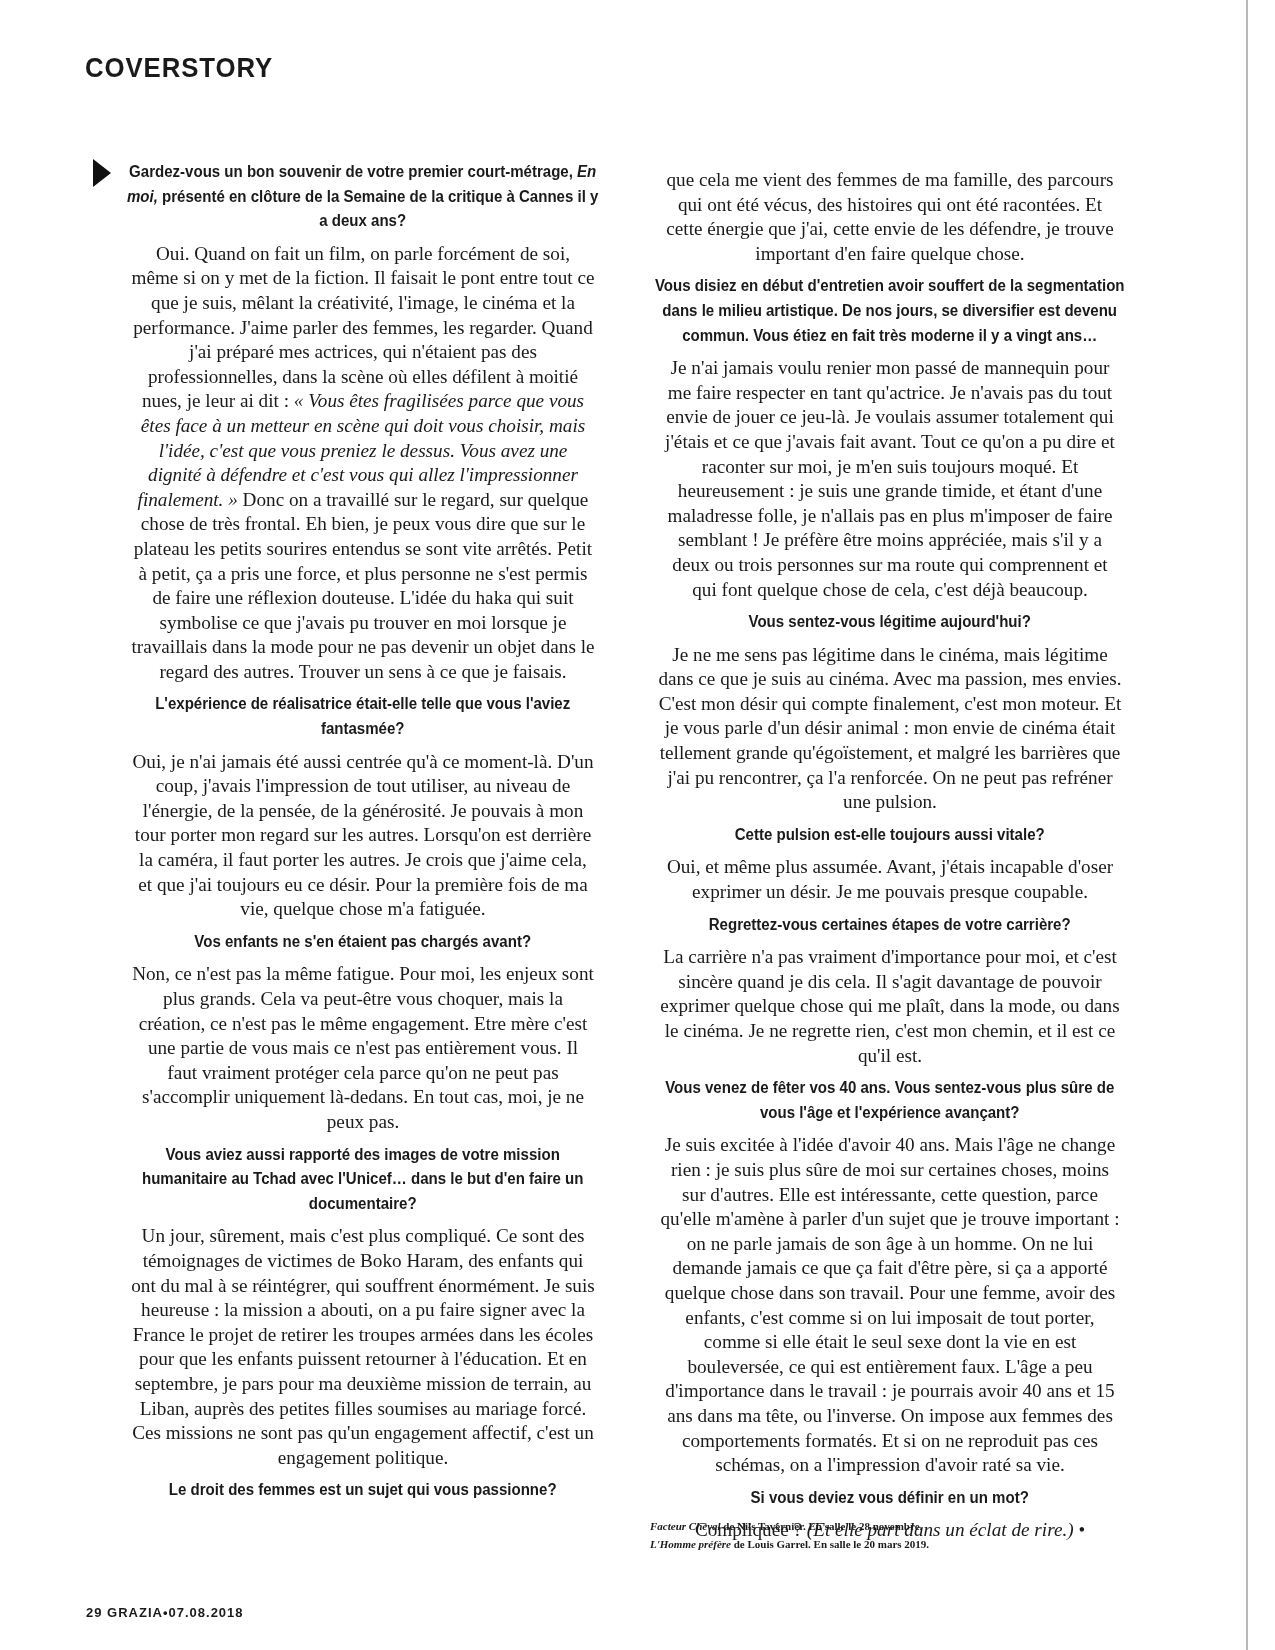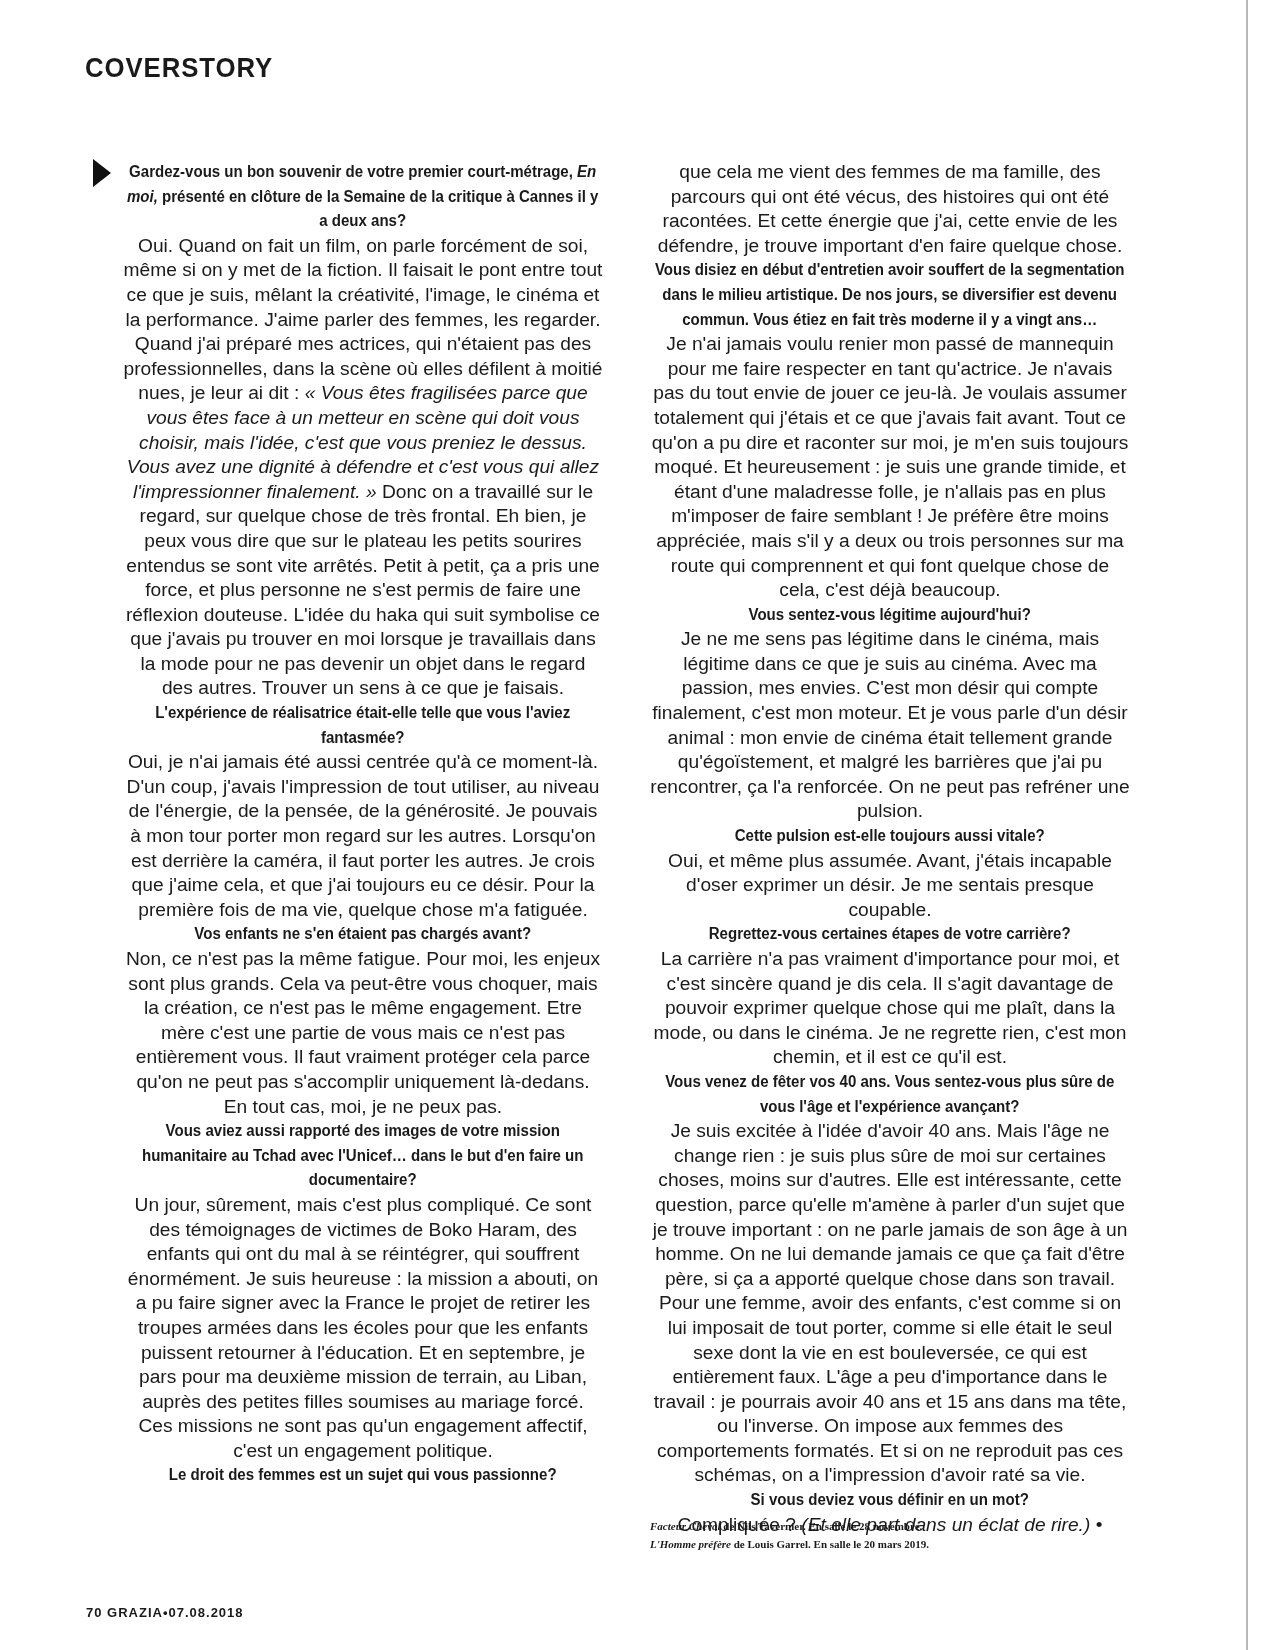--- a/index.html
+++ b/index.html
@@ -5,21 +5,21 @@
   html, body { margin:0; padding:0; background:#ffffff; }
   body { width:1275px; height:1650px; position:relative; overflow:hidden; color:#1a1a1a; }
   .rule { position:absolute; left:1246px; top:0; width:2px; height:1650px; background:#b8b8b8; }
   .section-label { position:absolute; left:85px; top:52px; font-family:"Liberation Sans", sans-serif; font-weight:700; font-size:28px; letter-spacing:1px; transform:scaleX(0.92); transform-origin:left; }
   .arrow { position:absolute; left:93px; top:159px; width:0; height:0; border-top:14px solid transparent; border-bottom:14px solid transparent; border-left:18px solid #111; }
   .col { position:absolute; top:160px; width:480px;text-align:center; }
   .col-left { left:123px; }
   .col-right { left:650px; }
   .q { font-family:"Liberation Sans", sans-serif; font-weight:700; font-size:16px; line-height:24.6px; margin:0; transform:scaleX(0.94); transform-origin:left; width:510px; }
   .q i { font-style:italic; }
-  .a { font-family:Liberation Sans, sans-serif; font-size:19.2px; line-height:24.6px; margin:0; }
+  .a { font-family:Liberation Serif, serif; font-size:19.2px; line-height:24.6px; margin:8px; }
   .a .it { font-style:italic; }
   .credits { position:absolute; left:650px; top:1517px; font-family:Liberation Serif, serif; font-weight:700; font-size:11px; line-height:18px; }
   .credits i { font-style:italic; }
   .footer { position:absolute; left:86px; top:1605px; font-family:"Liberation Sans", sans-serif; font-weight:700; font-size:13px; letter-spacing:1px; }
 </style>
 </head>
 <body>
 
 <div class="rule"></div>
 
@@ -39,30 +39,30 @@
   <p class="q">Le droit des femmes est un sujet qui vous passionne?</p>
 </div>
 
 <div class="col col-right">
   <p class="a">que cela me vient des femmes de ma famille, des parcours qui ont été vécus, des histoires qui ont été racontées. Et cette énergie que j'ai, cette envie de les défendre, je trouve important d'en faire quelque chose.</p>
   <p class="q">Vous disiez en début d'entretien avoir souffert de la segmentation dans le milieu artistique. De nos jours, se diversifier est devenu commun. Vous étiez en fait très moderne il y a vingt ans…</p>
   <p class="a">Je n'ai jamais voulu renier mon passé de mannequin pour me faire respecter en tant qu'actrice. Je n'avais pas du tout envie de jouer ce jeu-là. Je voulais assumer totalement qui j'étais et ce que j'avais fait avant. Tout ce qu'on a pu dire et raconter sur moi, je m'en suis toujours moqué. Et heureusement : je suis une grande timide, et étant d'une maladresse folle, je n'allais pas en plus m'imposer de faire semblant ! Je préfère être moins appréciée, mais s'il y a deux ou trois personnes sur ma route qui comprennent et qui font quelque chose de cela, c'est déjà beaucoup.</p>
   <p class="q">Vous sentez-vous légitime aujourd'hui?</p>
   <p class="a">Je ne me sens pas légitime dans le cinéma, mais légitime dans ce que je suis au cinéma. Avec ma passion, mes envies. C'est mon désir qui compte finalement, c'est mon moteur. Et je vous parle d'un désir animal : mon envie de cinéma était tellement grande qu'égoïstement, et malgré les barrières que j'ai pu rencontrer, ça l'a renforcée. On ne peut pas refréner une pulsion.</p>
   <p class="q">Cette pulsion est-elle toujours aussi vitale?</p>
-  <p class="a">Oui, et même plus assumée. Avant, j'étais incapable d'oser exprimer un désir. Je me sentais presque coupable.</p>
+  <p class="a">Oui, et même plus assumée. Avant, j'étais incapable d'oser exprimer un désir. Je me pouvais presque coupable.</p>
   <p class="q">Regrettez-vous certaines étapes de votre carrière?</p>
   <p class="a">La carrière n'a pas vraiment d'importance pour moi, et c'est sincère quand je dis cela. Il s'agit davantage de pouvoir exprimer quelque chose qui me plaît, dans la mode, ou dans le cinéma. Je ne regrette rien, c'est mon chemin, et il est ce qu'il est.</p>
   <p class="q">Vous venez de fêter vos 40 ans. Vous sentez-vous plus sûre de vous l'âge et l'expérience avançant?</p>
   <p class="a">Je suis excitée à l'idée d'avoir 40 ans. Mais l'âge ne change rien : je suis plus sûre de moi sur certaines choses, moins sur d'autres. Elle est intéressante, cette question, parce qu'elle m'amène à parler d'un sujet que je trouve important : on ne parle jamais de son âge à un homme. On ne lui demande jamais ce que ça fait d'être père, si ça a apporté quelque chose dans son travail. Pour une femme, avoir des enfants, c'est comme si on lui imposait de tout porter, comme si elle était le seul sexe dont la vie en est bouleversée, ce qui est entièrement faux. L'âge a peu d'importance dans le travail : je pourrais avoir 40 ans et 15 ans dans ma tête, ou l'inverse. On impose aux femmes des comportements formatés. Et si on ne reproduit pas ces schémas, on a l'impression d'avoir raté sa vie.</p>
   <p class="q">Si vous deviez vous définir en un mot?</p>
   <p class="a"><span>Compliquée ? </span><span class="it">(Et elle part dans un éclat de rire.)</span><span> •</span></p>
 </div>
 
 <div class="credits">
   <div><i>Facteur Cheval</i><span> de Nils Tavernier. En salle le 28 novembre.</span></div>
   <div><i>L'Homme préfère</i><span> de Louis Garrel. En salle le 20 mars 2019.</span></div>
 </div>
 
 <div class="footer">
-  <span>70</span>
+  <span>29</span>
   <span>GRAZIA</span><span>•</span><span>07.08.2018</span>
 </div>
 
 </body></html>

